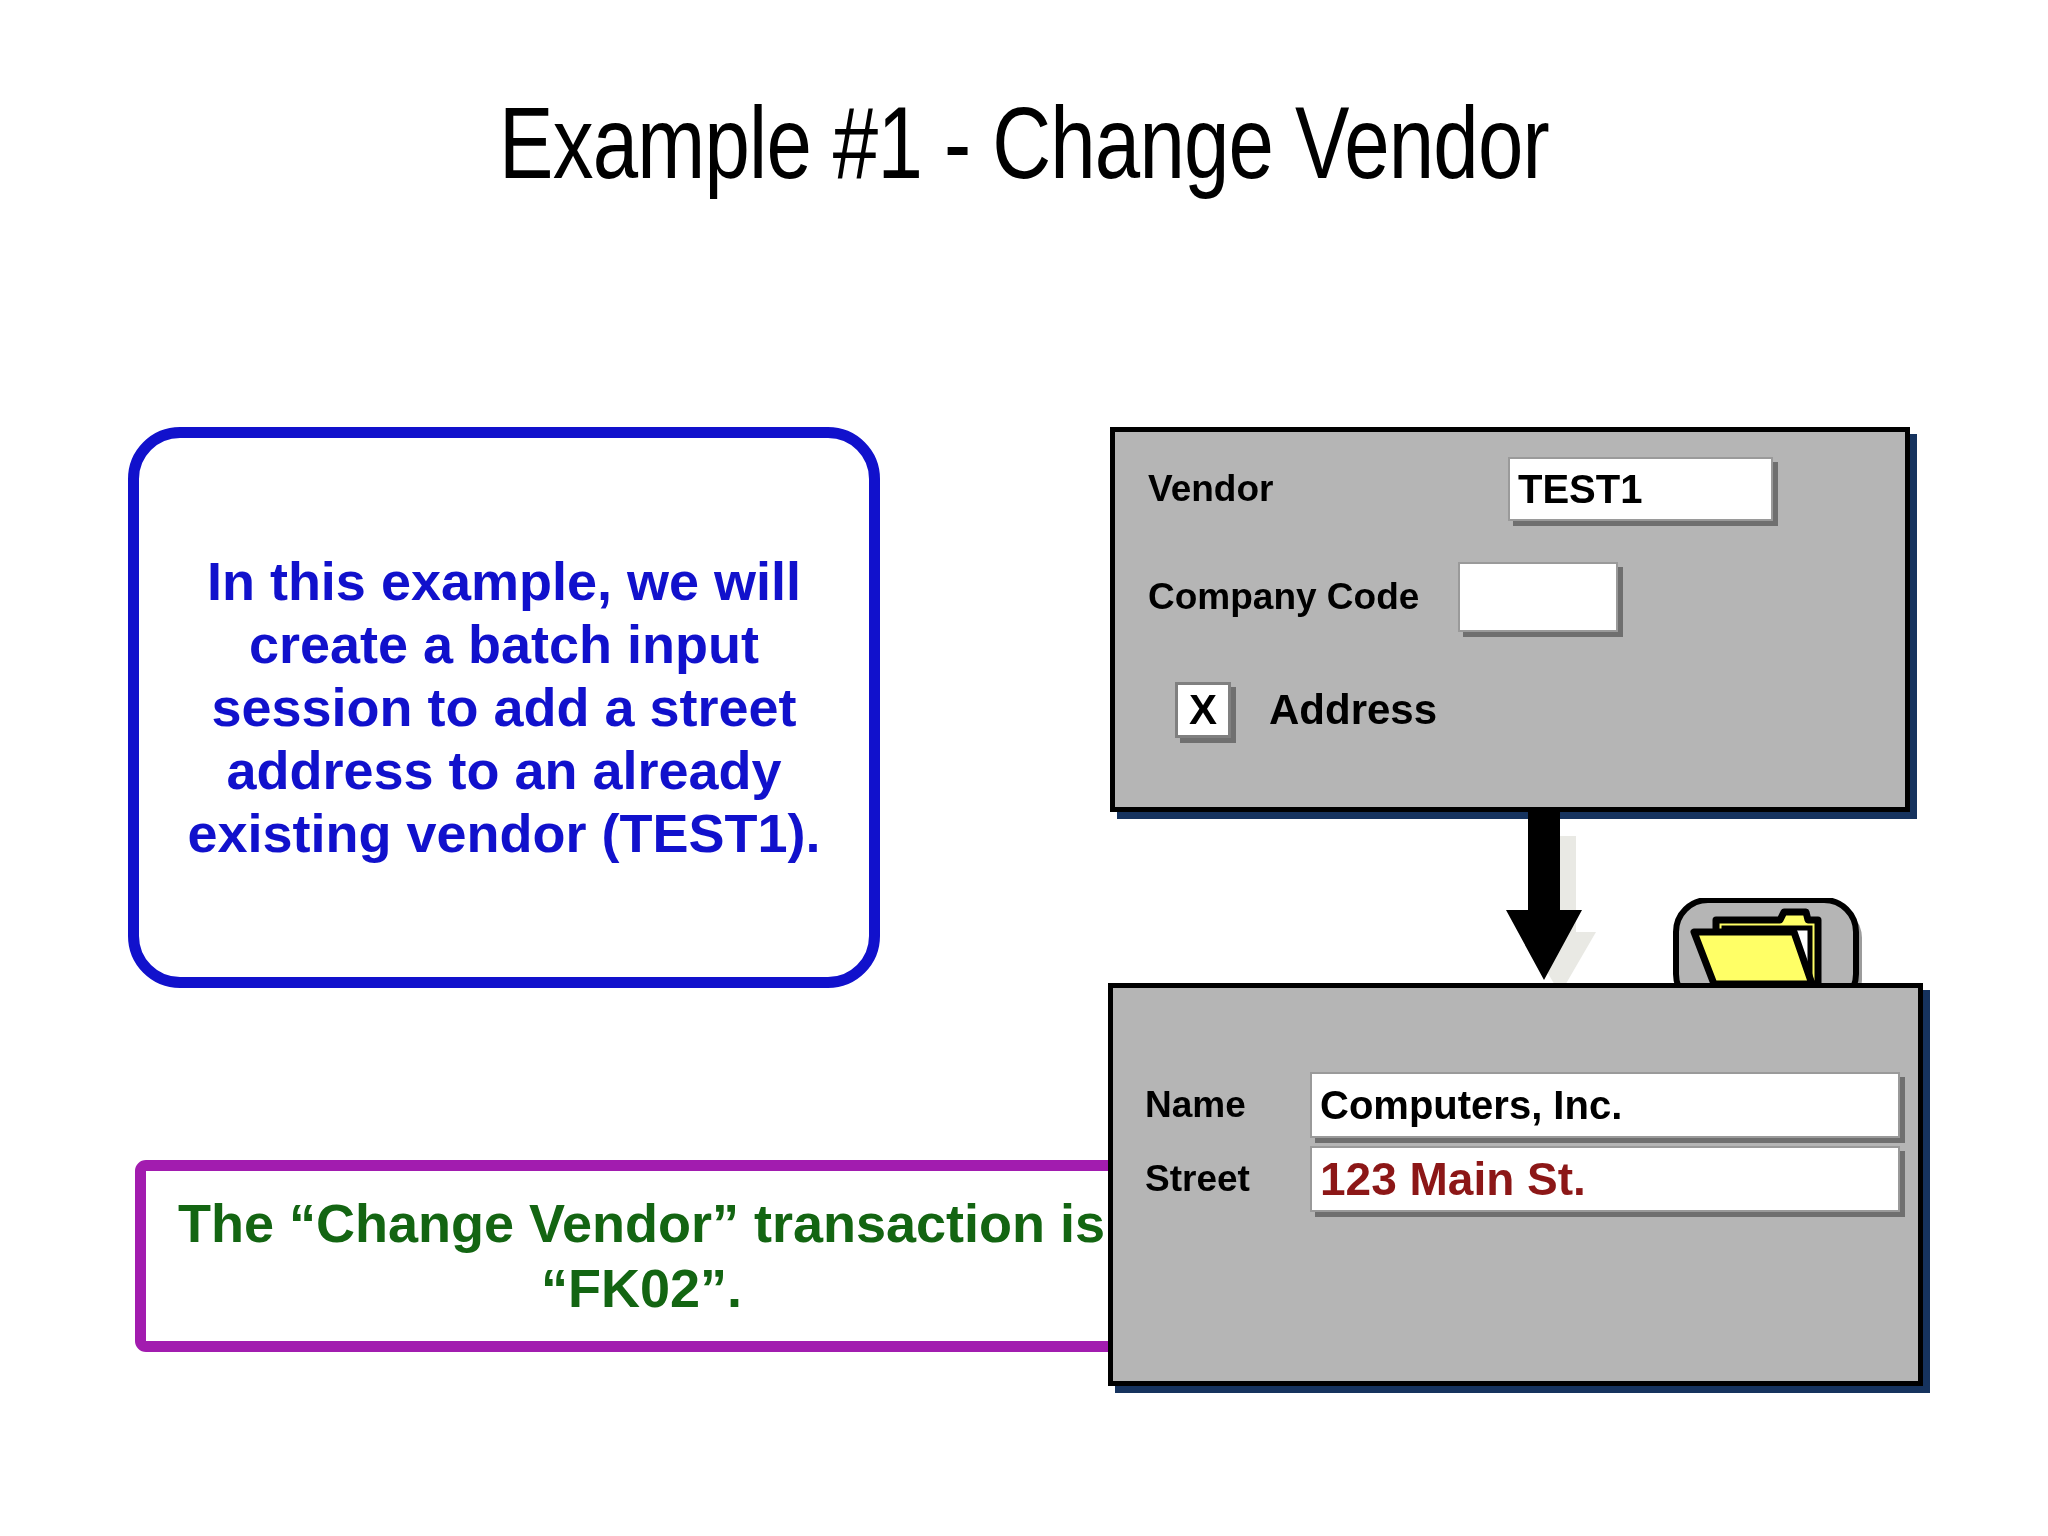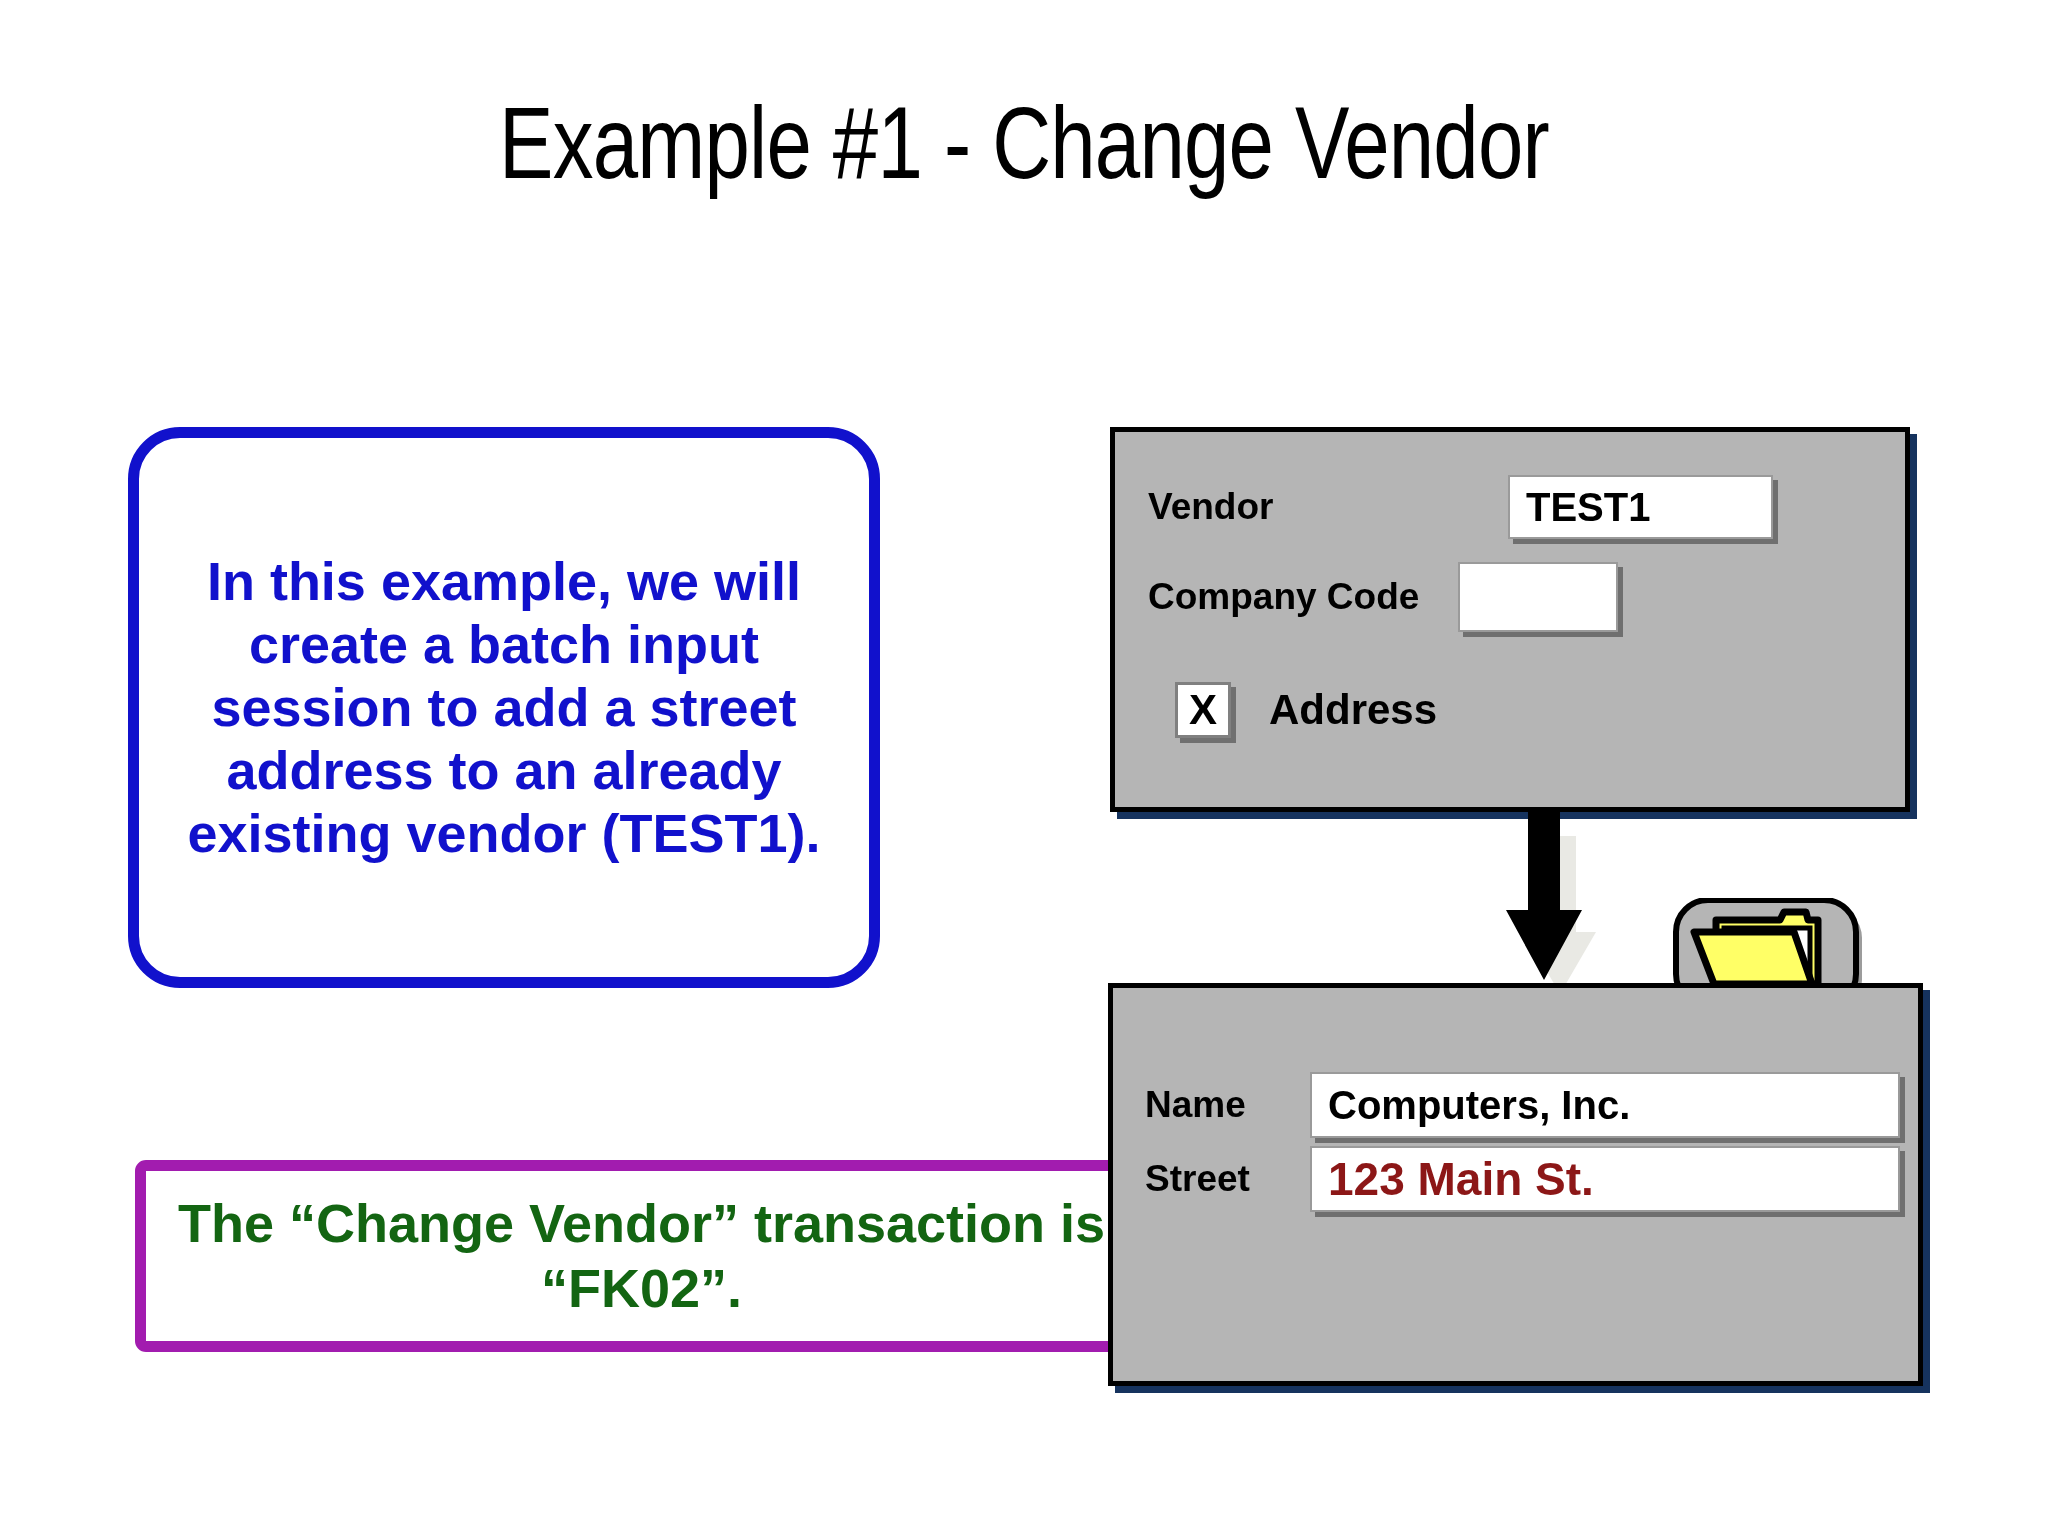--- a/index.html
+++ b/index.html
@@ -107,33 +107,33 @@
     color: #000000;
     white-space: nowrap;
   }
   .field-box {
     box-sizing: border-box;
     background: #ffffff;
     border: 2px solid #9a9a9a;
     box-shadow: 5px 5px 0 0 #6f6f6f;
     display: flex;
     align-items: center;
-    padding-left: 16px;
+    padding-left: 8px;
   }
   .field-value {
     font-size: 40px;
     font-weight: bold;
     color: #000000;
     white-space: nowrap;
     line-height: 1;
   }
   .field-value.red { color: #8c1717; font-size: 46px; }
 
   
-  #row-vendor      { left: 33px; top: 43px; width: 745px; }
+  #row-vendor      { left: 33px; top: 25px; width: 745px; }
   #row-company     { left: 33px; top: 130px; width: 745px; }
   #row-address-chk { left: 60px; top: 250px; }
 
   #row-vendor .field-label  { width: 360px; }
   #row-company .field-label { width: 310px; }
 
   #box-vendor  { width: 265px; height: 64px; }
   #box-company { width: 160px; height: 70px; }
 
   .checkbox {

